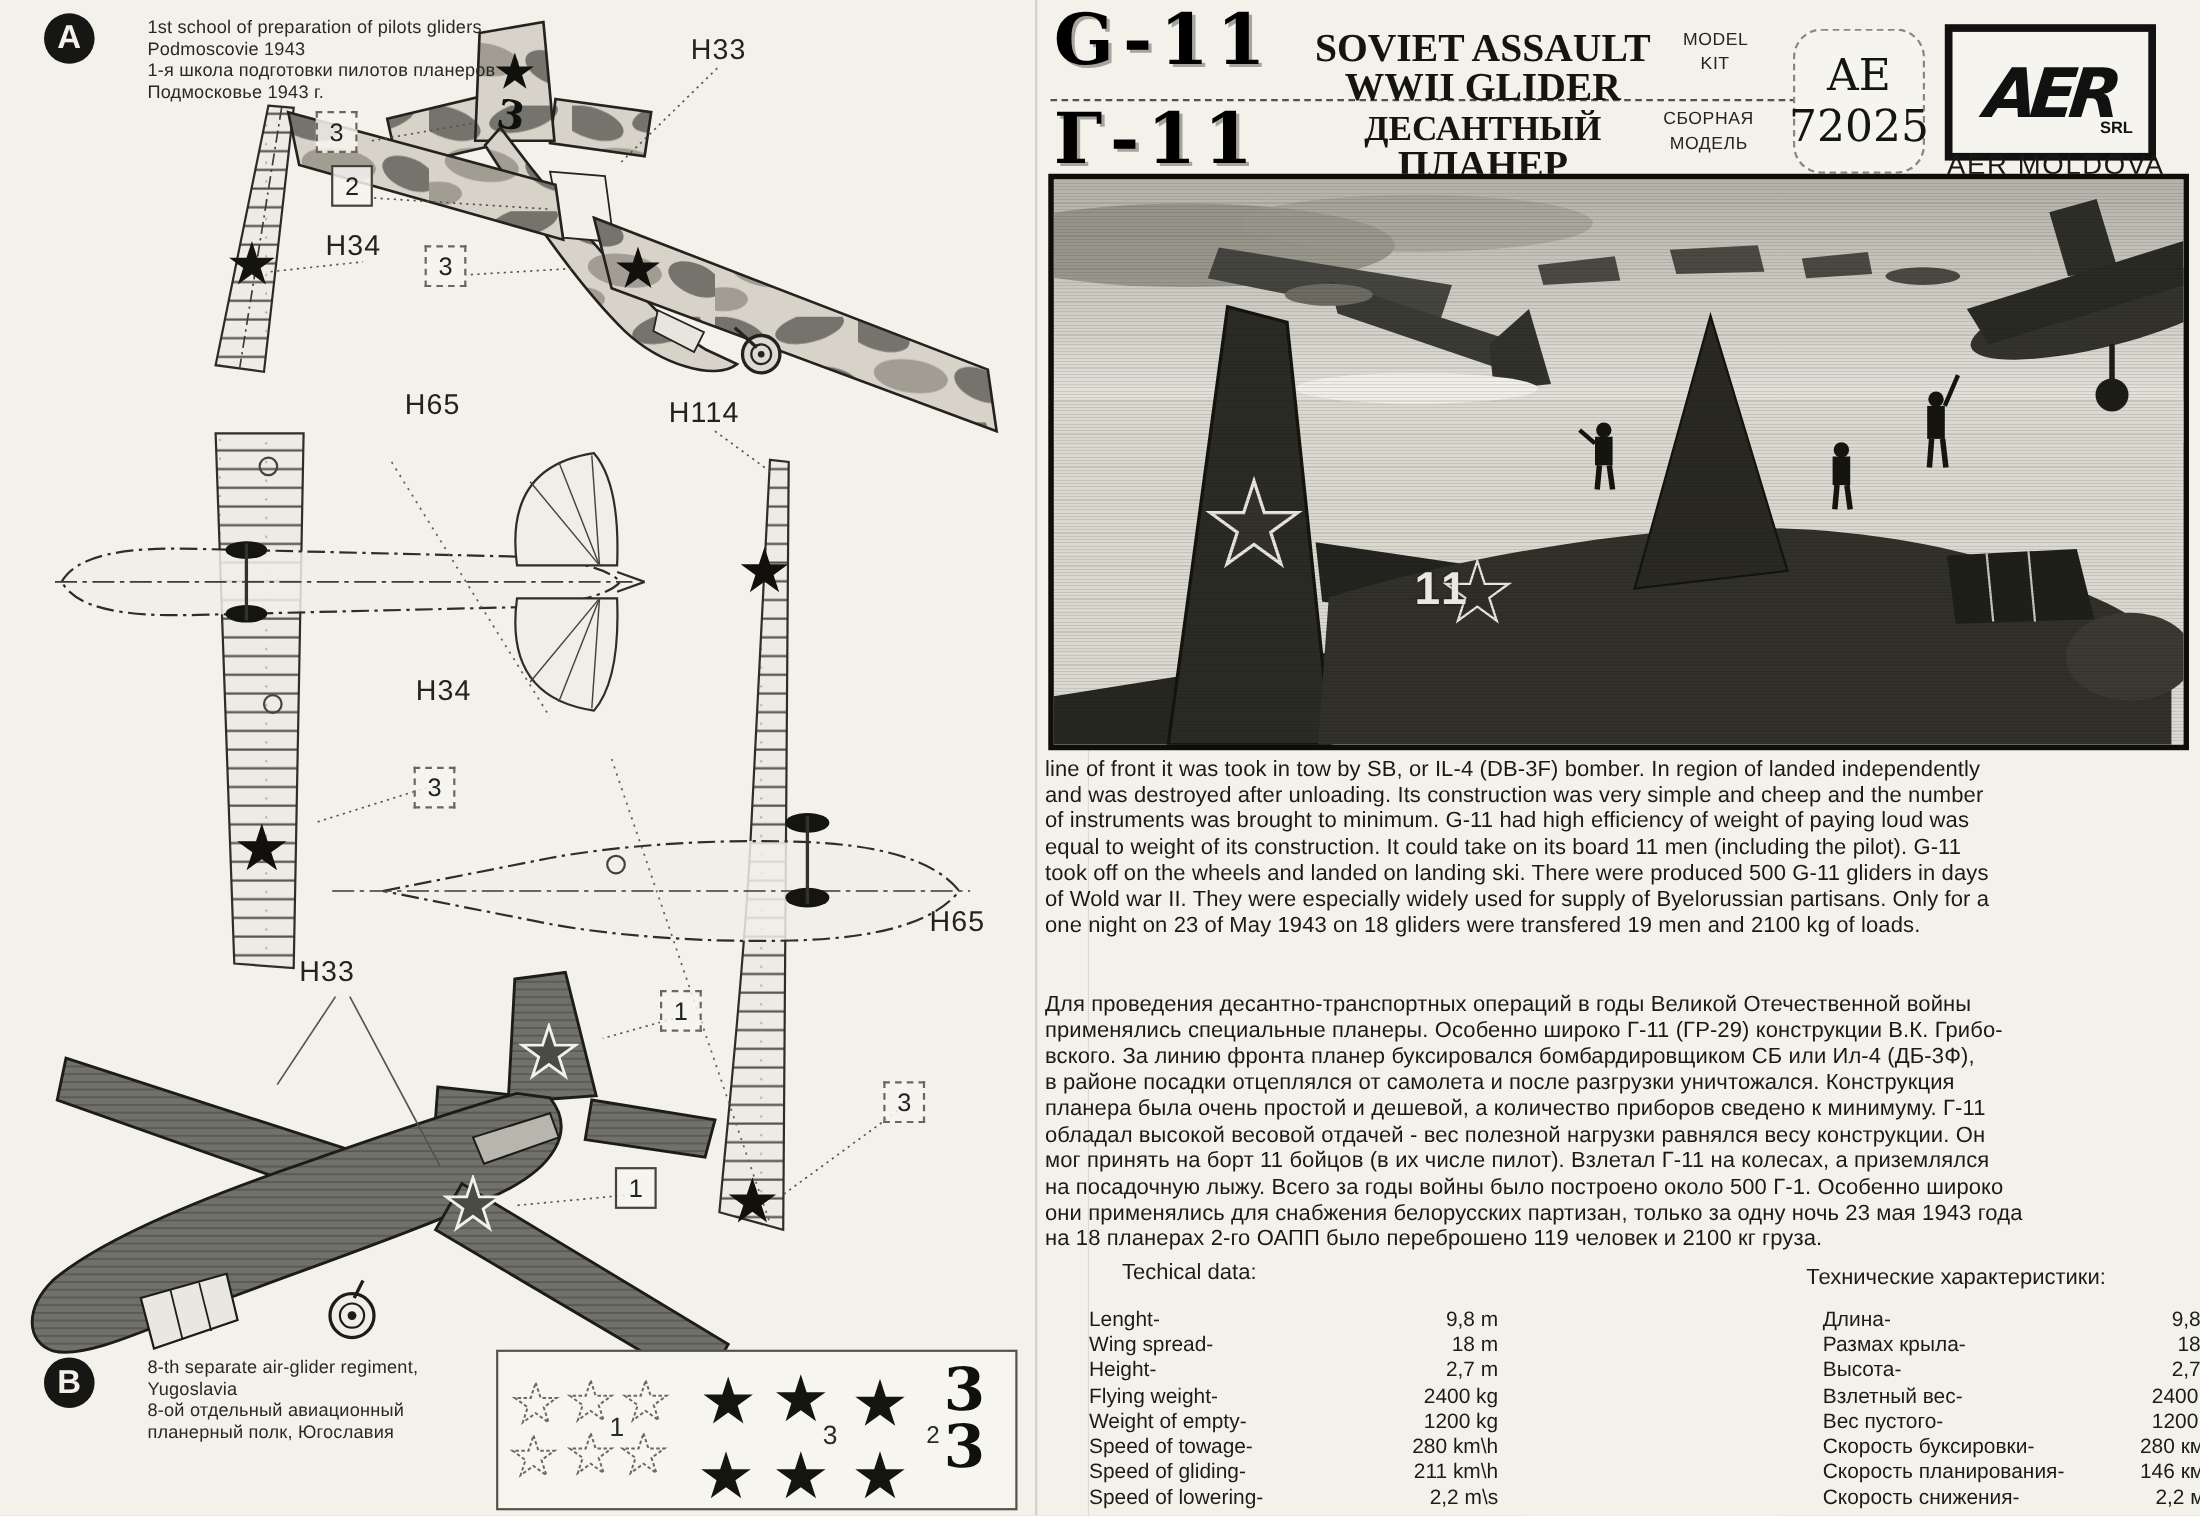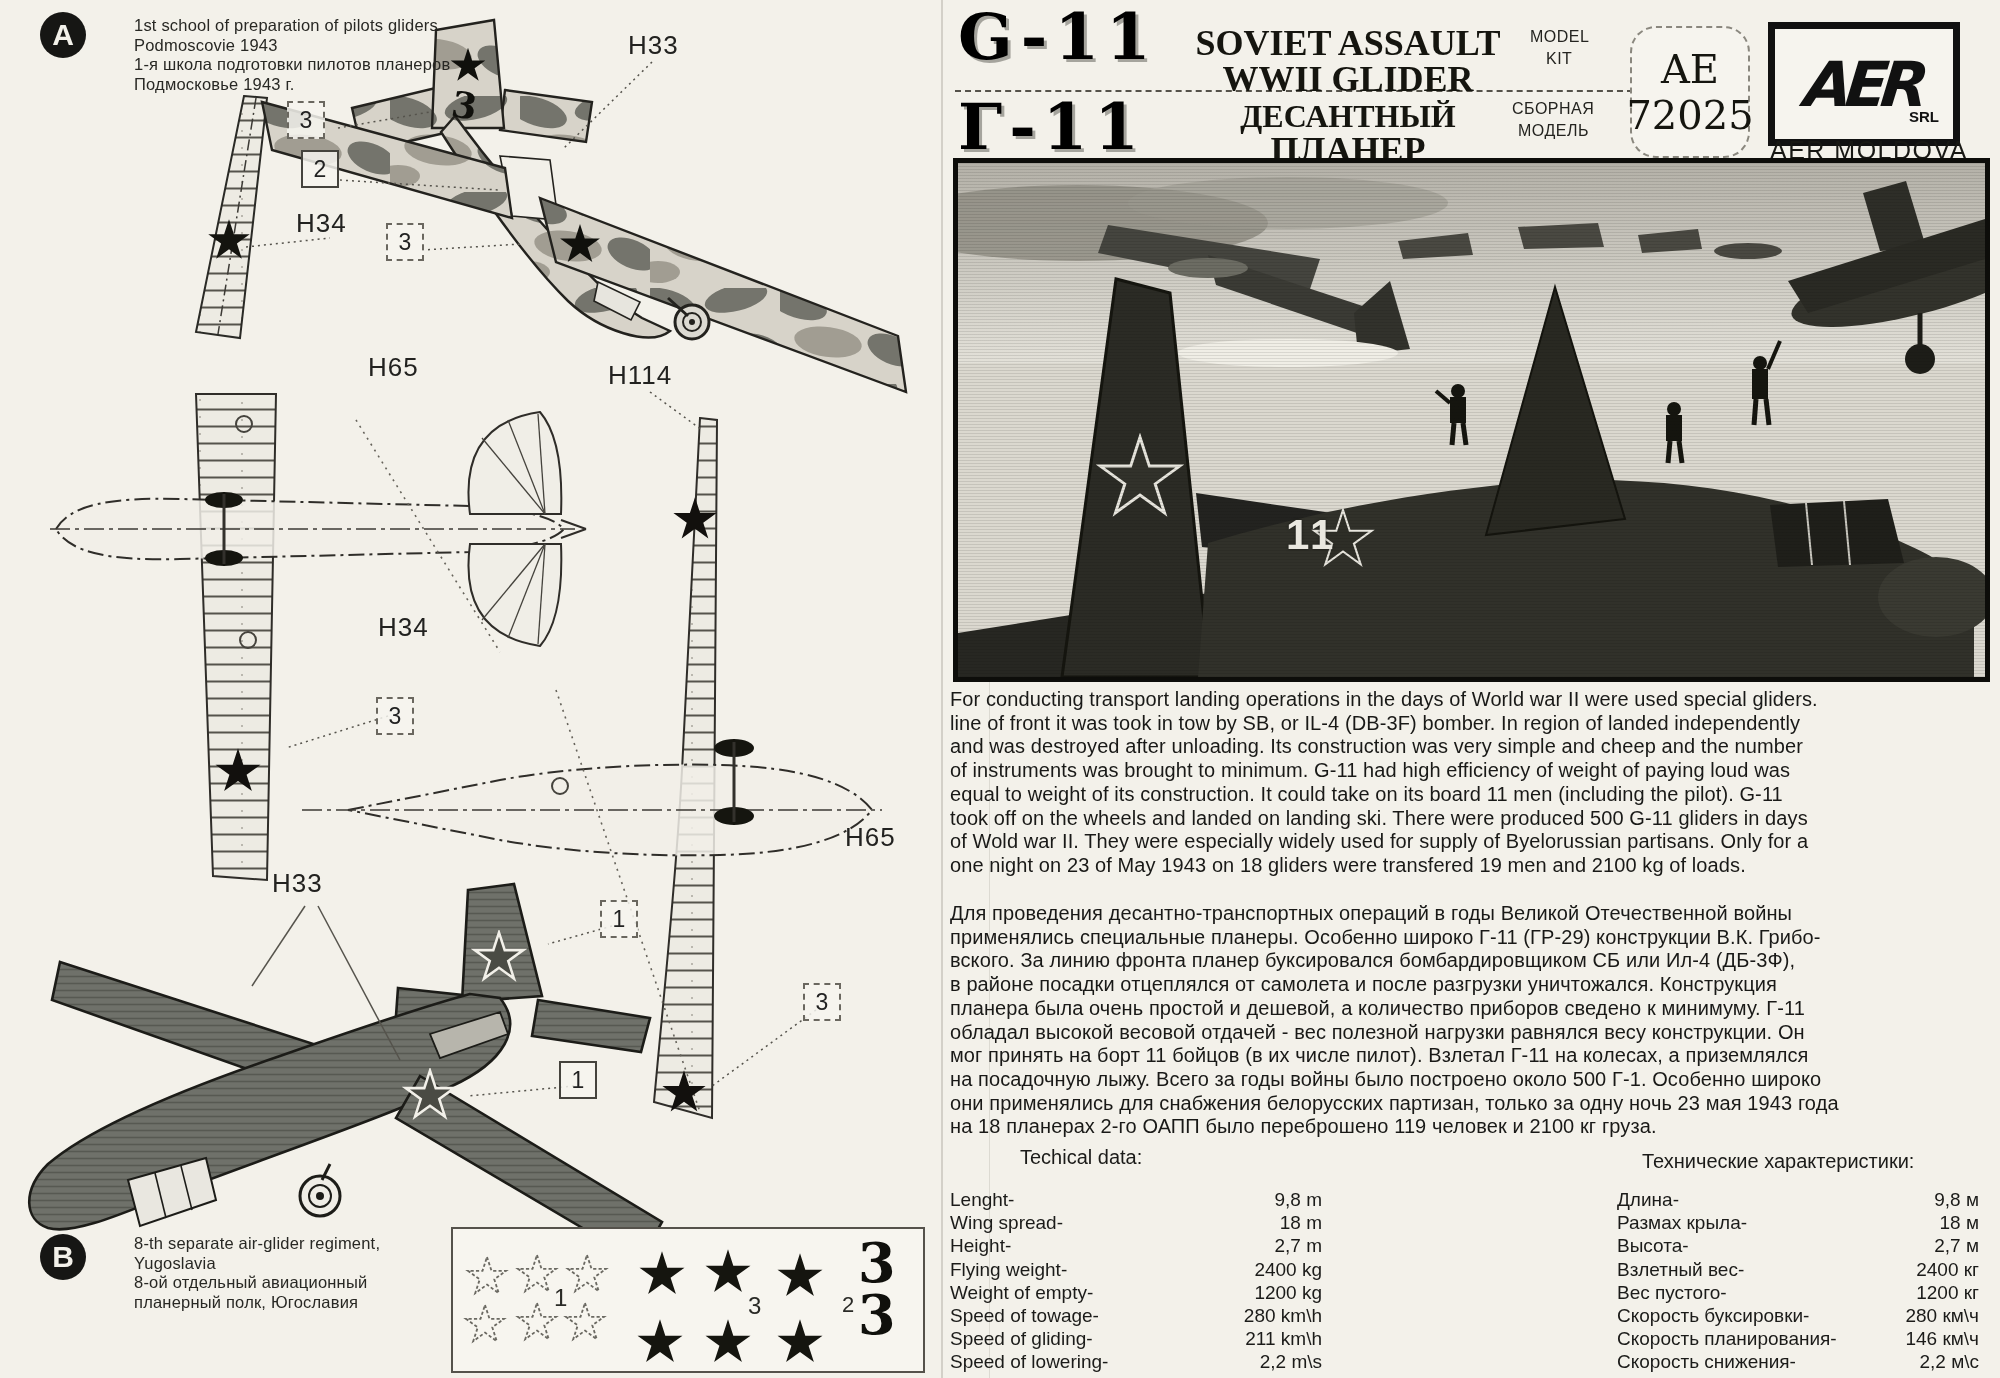--- a/index.html
+++ b/index.html
@@ -33,21 +33,21 @@
   .logosrl{position:absolute;right:14px;bottom:14px;font:bold 15px "Liberation Sans",sans-serif;color:#111;}
   .rule{border-top:2px dashed #55524a;height:0;}
   
   .photo{border:5px solid #0d0d0a;background:#cfccc3;}
   .scanlines{pointer-events:none;background:repeating-linear-gradient(0deg,rgba(10,10,8,.10) 0 1px,rgba(0,0,0,0) 1px 3px);}
   .fusnum{font:bold 42px "Liberation Sans",sans-serif;color:#e9e7df;letter-spacing:3px;
           text-shadow:0 0 3px rgba(0,0,0,.6);margin-left:28px;}
   
   .descline{font-size:20px;line-height:23.7px;letter-spacing:.1px;white-space:nowrap;color:#191917;}
   .techtitle{font-size:20px;color:#1b1b19;}
-  .techcol{display:flex;flex-direction:column;}
+  .techcol{display:flex;flex-direction:column;margin-left:40px;}
   .techrow{display:flex;justify-content:space-between;font-size:19px;line-height:23.2px;white-space:nowrap;}
   .decallab{color:#2a2a26;}
   .fin3{font-family:"DejaVu Serif","Liberation Serif",serif;font-weight:bold;color:#10100c;}
   .crease{background:#c2bfb6;opacity:.65;}
 </style>
 </head>
 <body>
 
 <div class="page">
 
@@ -335,21 +335,20 @@
           </g>
       </g>
       <use href="#star5" x="136" y="270" width="92" height="92" fill="#32322b" stroke="#e8e6de" stroke-width="0.07"></use>
       <use href="#star5" x="352" y="344" width="66" height="66" fill="#2e2e27" stroke="#e8e6de" stroke-width="0.07"></use>
     </svg>
     <div class="abs scanlines" style="left:0;top:0;width:1027px;height:514px"></div>
     <div class="abs fusnum" style="left:300px;top:348px">11</div>
   </div>
 
   <div class="abs" style="left:950px;top:688px">
-    <div class="descline">For conducting transport landing operations in the days of World war II were used special gliders.</div>
     <div class="descline">line of front it was took in tow by SB, or IL-4 (DB-3F) bomber. In region of landed independently</div>
     <div class="descline">and was destroyed after unloading. Its construction was very simple and cheep and the number</div>
     <div class="descline">of instruments was brought to minimum. G-11 had high efficiency of weight of paying loud was</div>
     <div class="descline">equal to weight of its construction. It could take on its board 11 men (including the pilot). G-11</div>
     <div class="descline">took off on the wheels and landed on landing ski. There were produced 500 G-11 gliders in days</div>
     <div class="descline">of Wold war II. They were especially widely used for supply of Byelorussian partisans. Only for a</div>
     <div class="descline">one night on 23 of May 1943 on 18 gliders were transfered 19 men and 2100 kg of loads.</div>
   </div>
   <div class="abs" style="left:950px;top:902px">
     <div class="descline">Для проведения десантно-транспортных операций  в годы Великой Отечественной войны</div>

